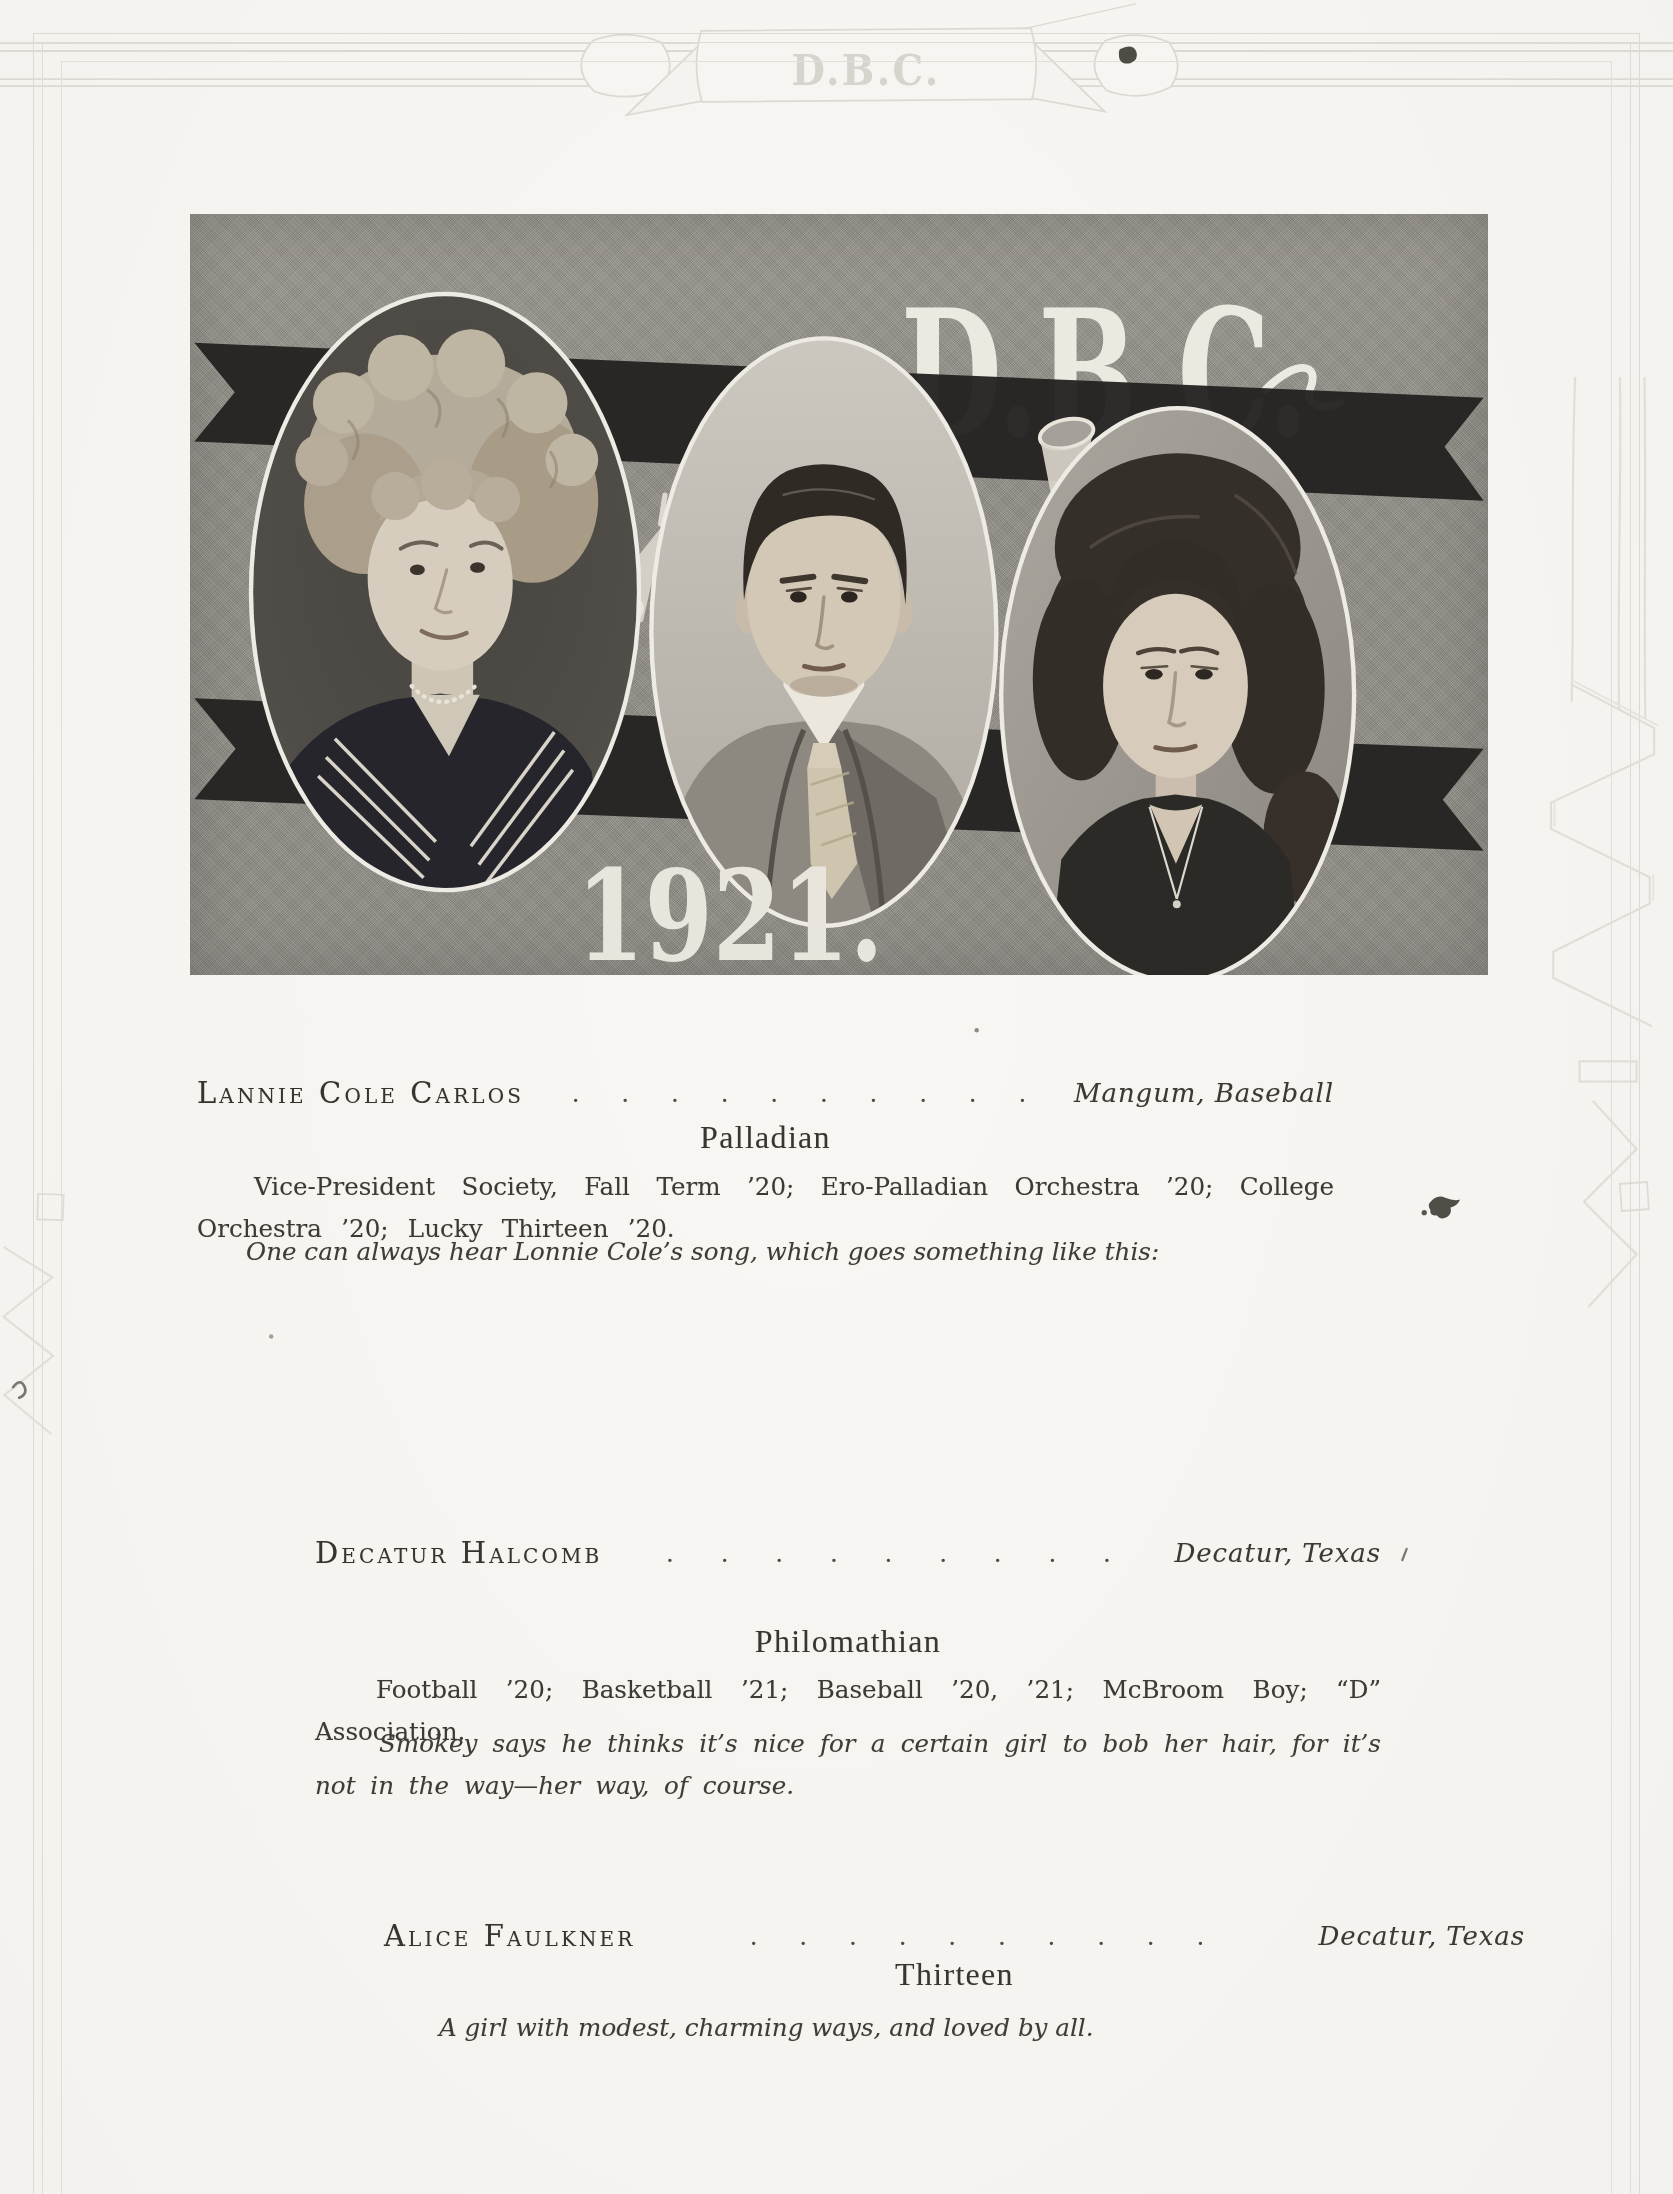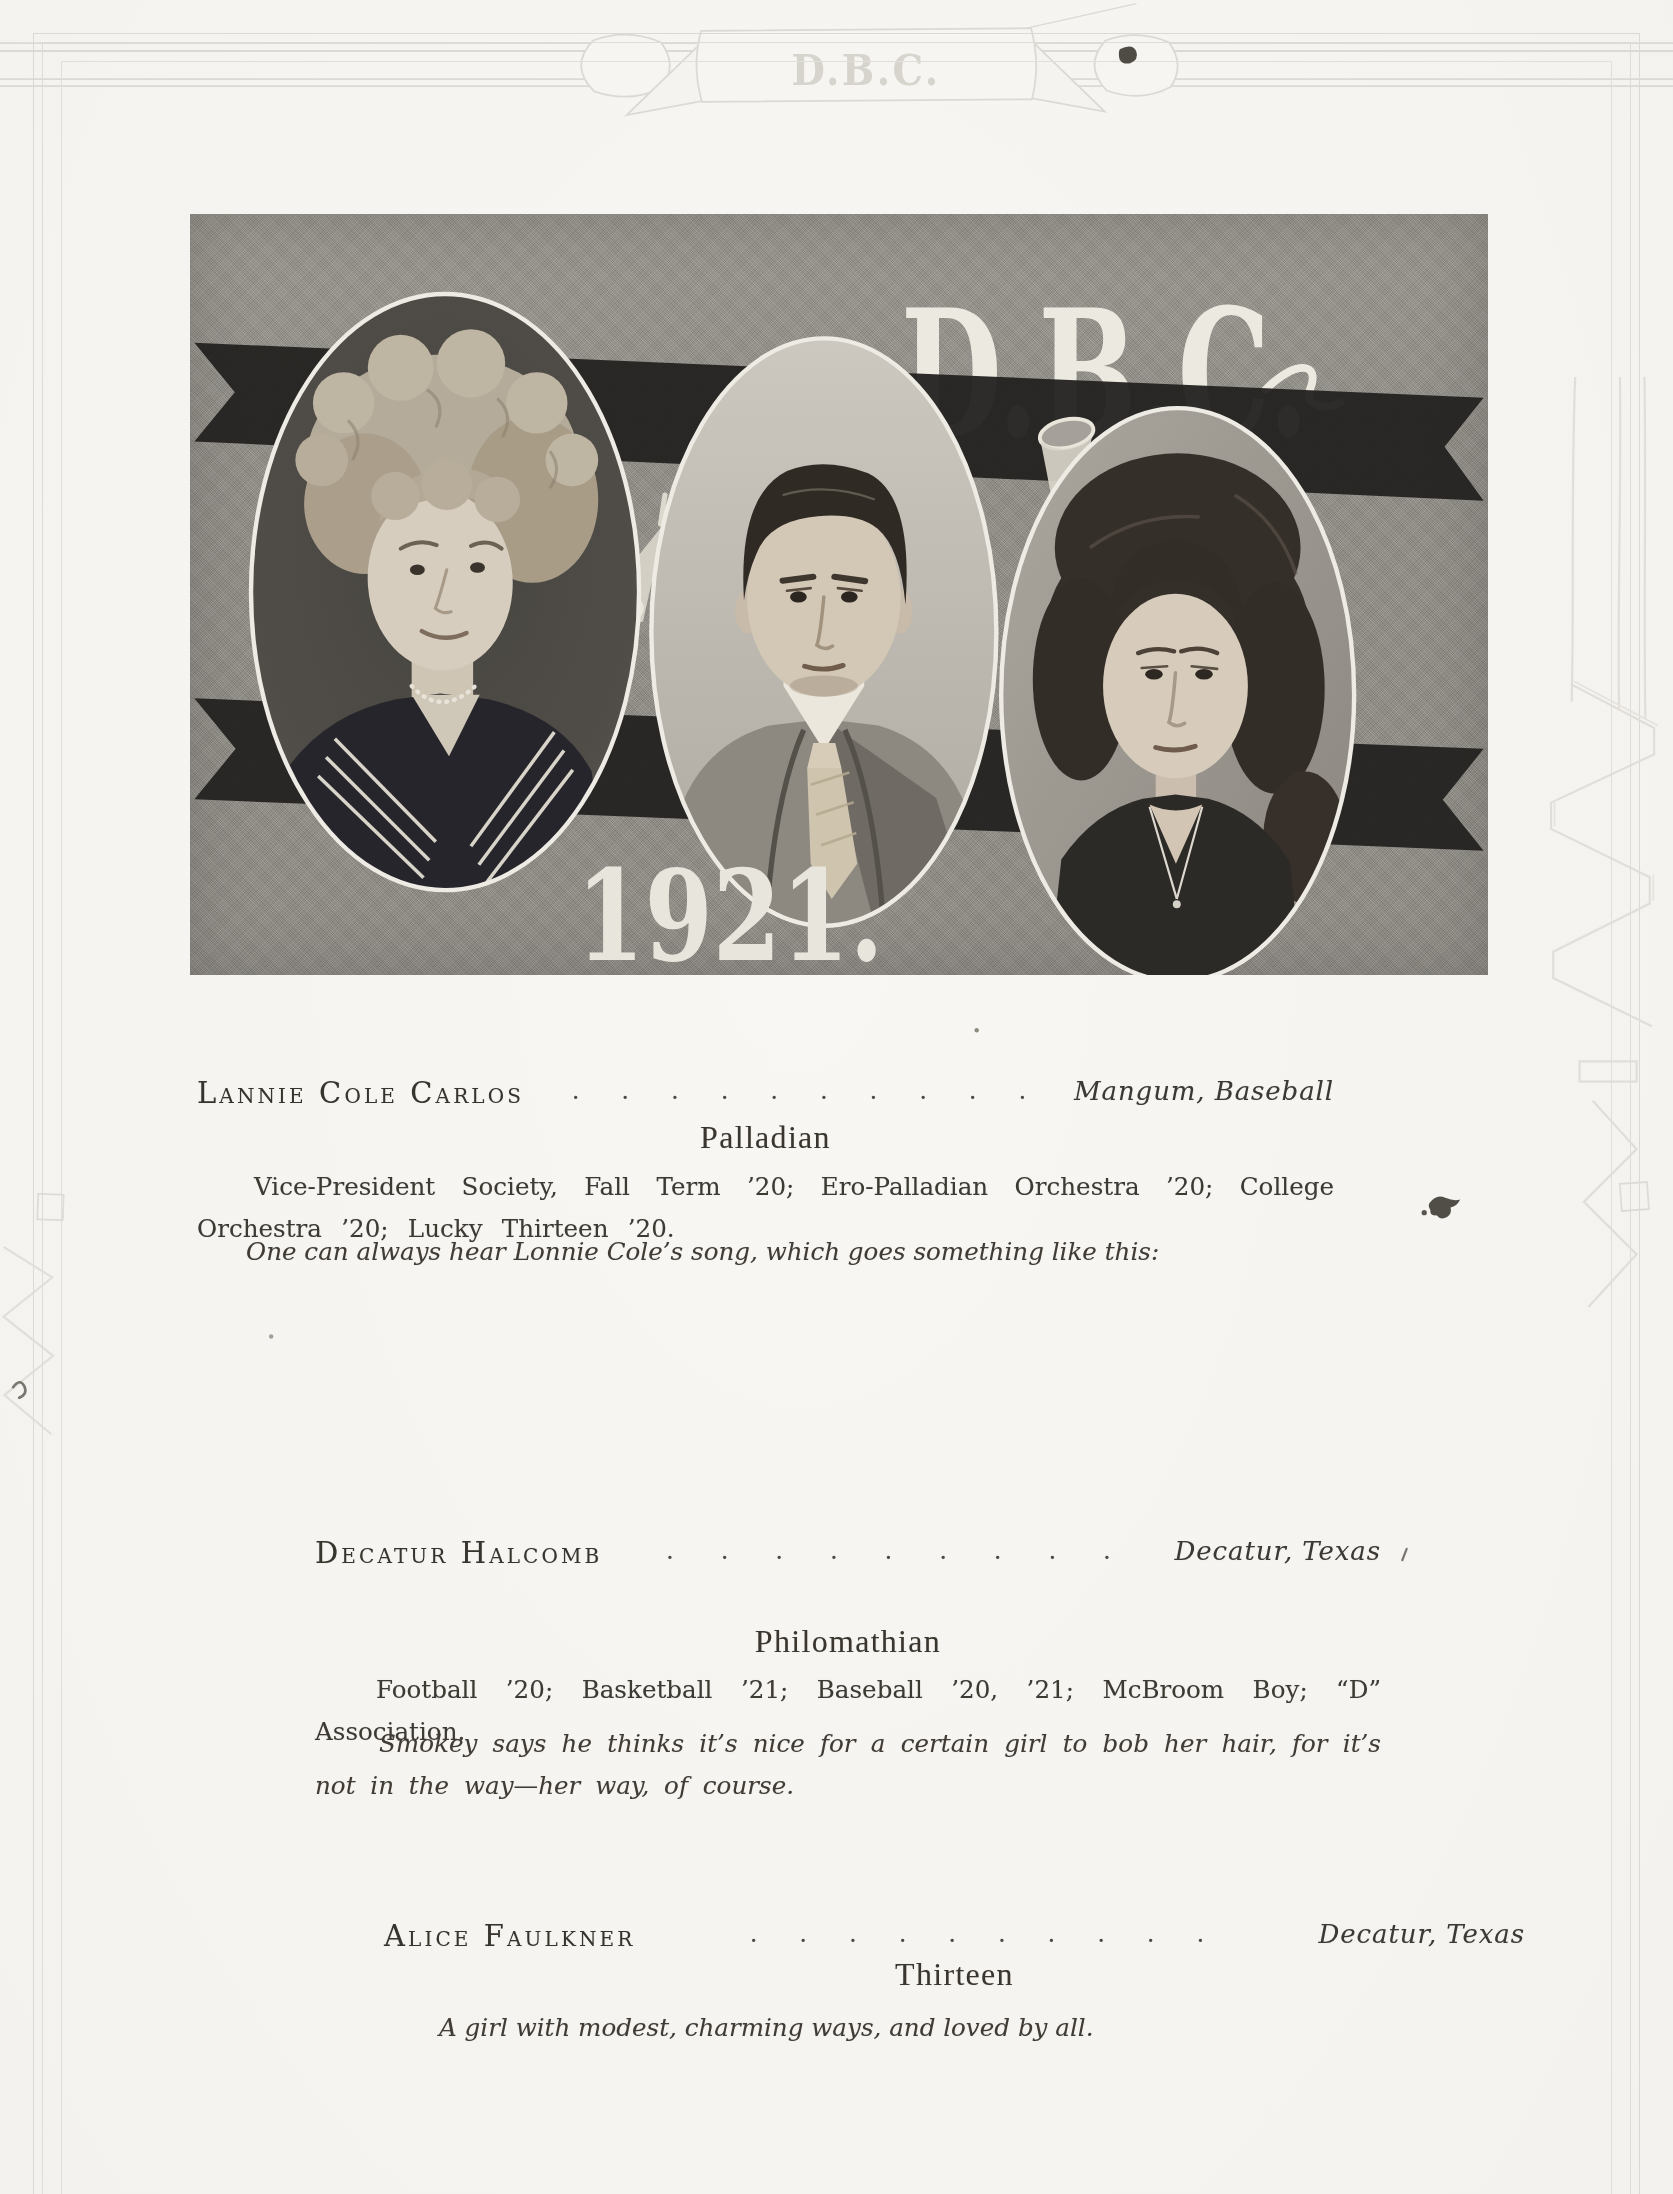--- a/index.html
+++ b/index.html
@@ -22,21 +22,21 @@
       repeating-linear-gradient(45deg, rgba(255,255,255,.07) 0 0.9px, rgba(0,0,0,.06) 0.9px 1.8px),
       repeating-linear-gradient(-45deg, rgba(255,255,255,.05) 0 0.9px, rgba(0,0,0,.05) 0.9px 1.8px),
       linear-gradient(180deg,#9a978f 0%, #928f88 30%, #908d86 100%);
     box-shadow:inset 0 0 61px rgba(45,43,40,.22);
   }
   .photo > svg{position:absolute; inset:0;}
   
   .entry{position:absolute;}
   .entry > *{position:absolute; left:0; right:0; margin:0;}
   .ink{text-shadow:0 0 0.9px rgba(60,54,47,.22);}
-  .head{display:flex; align-items:flex-start;}
+  .head{display:flex; align-items:center;}
   .name{font-variant:small-caps; font-size:29px; letter-spacing:3.1px; color:#37332d; white-space:nowrap;}
   .dots{flex:1; font-size:24.6px; word-spacing:34px; text-align:center; white-space:nowrap; overflow:hidden; color:#4c473f; padding:0 17.6px;}
   .dots.nine{word-spacing:39px;}
   .loc{font-style:italic; font-size:26px; letter-spacing:0.9px; white-space:nowrap; color:#3c3833;}
   .society{font-size:32px; letter-spacing:1.3px; text-align:center; color:#3a362f;font-family:Liberation Serif, serif;}
   .activities{font-size:24.6px; line-height:42px; text-align:justify; color:#3d3933;}
   .e1 .activities{text-indent:57px; word-spacing:11.4px;}
   .e2 .activities{text-indent:61px; word-spacing:20px;margin-top:36px;}
   .intro{font-style:italic; font-size:24.6px; text-indent:49px; color:#403b34;}
   .poem{font-style:italic; font-size:24.6px; line-height:39px; color:#403b34; padding-left:184px;}

